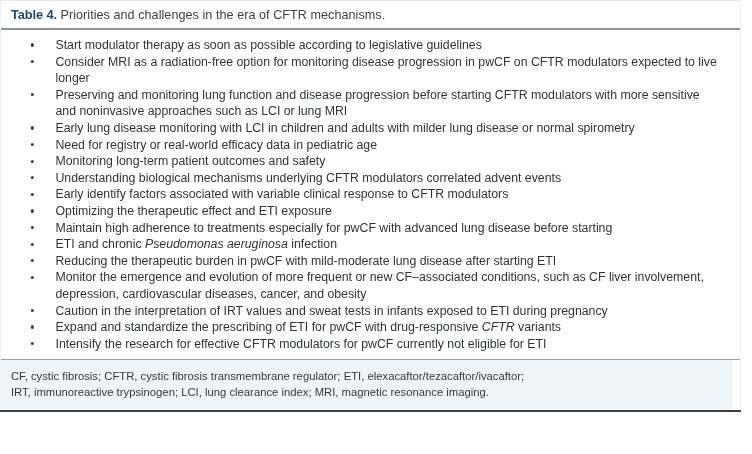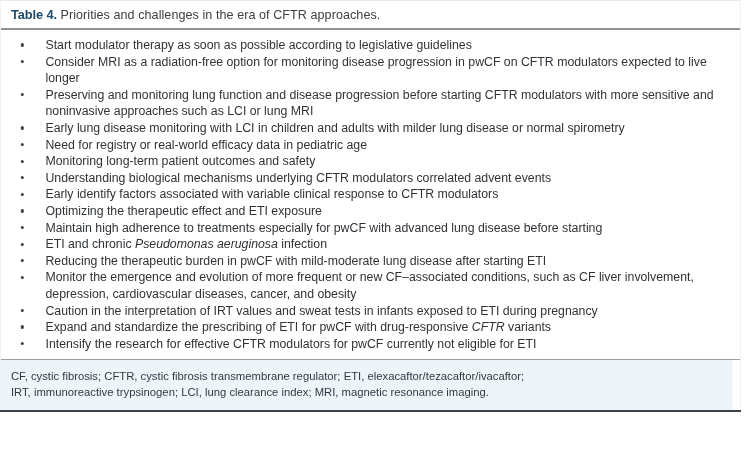--- a/index.html
+++ b/index.html
@@ -55,21 +55,21 @@
   }
 
   .rule-head {
     height: 0;
     border-top: 2px solid #8e9398;
     margin: 0;
   }
 
   
   .body-wrap {
-    padding: 7px 10px 7px 10px;
+    padding: 7px 10px 7px 20px;
     background: #ffffff;
   }
   ul.bullets {
     list-style: none;
     margin: 0;
     padding: 0;
   }
   ul.bullets > li {
     position: relative;
     padding-left: 35px;
@@ -121,21 +121,21 @@
 </style>
 </head>
 <body>
 
 <div id="table-figure">
 
   <div class="table-outer">
 
     <div class="caption">
       <span class="caption-label">Table 4.</span>
-      <span class="caption-text">Priorities and challenges in the era of CFTR approaches.</span>
+      <span class="caption-text">Priorities and challenges in the era of CFTR mechanisms.</span>
     </div>
 
     <div class="rule-head"></div>
 
     <div class="body-wrap">
       <ul class="bullets" id="bullet-list">
           <li>
             <span class="bullet-dot"></span>
             <span class="li-text">Start modulator therapy as soon as possible according to legislative guidelines</span>
           </li>

